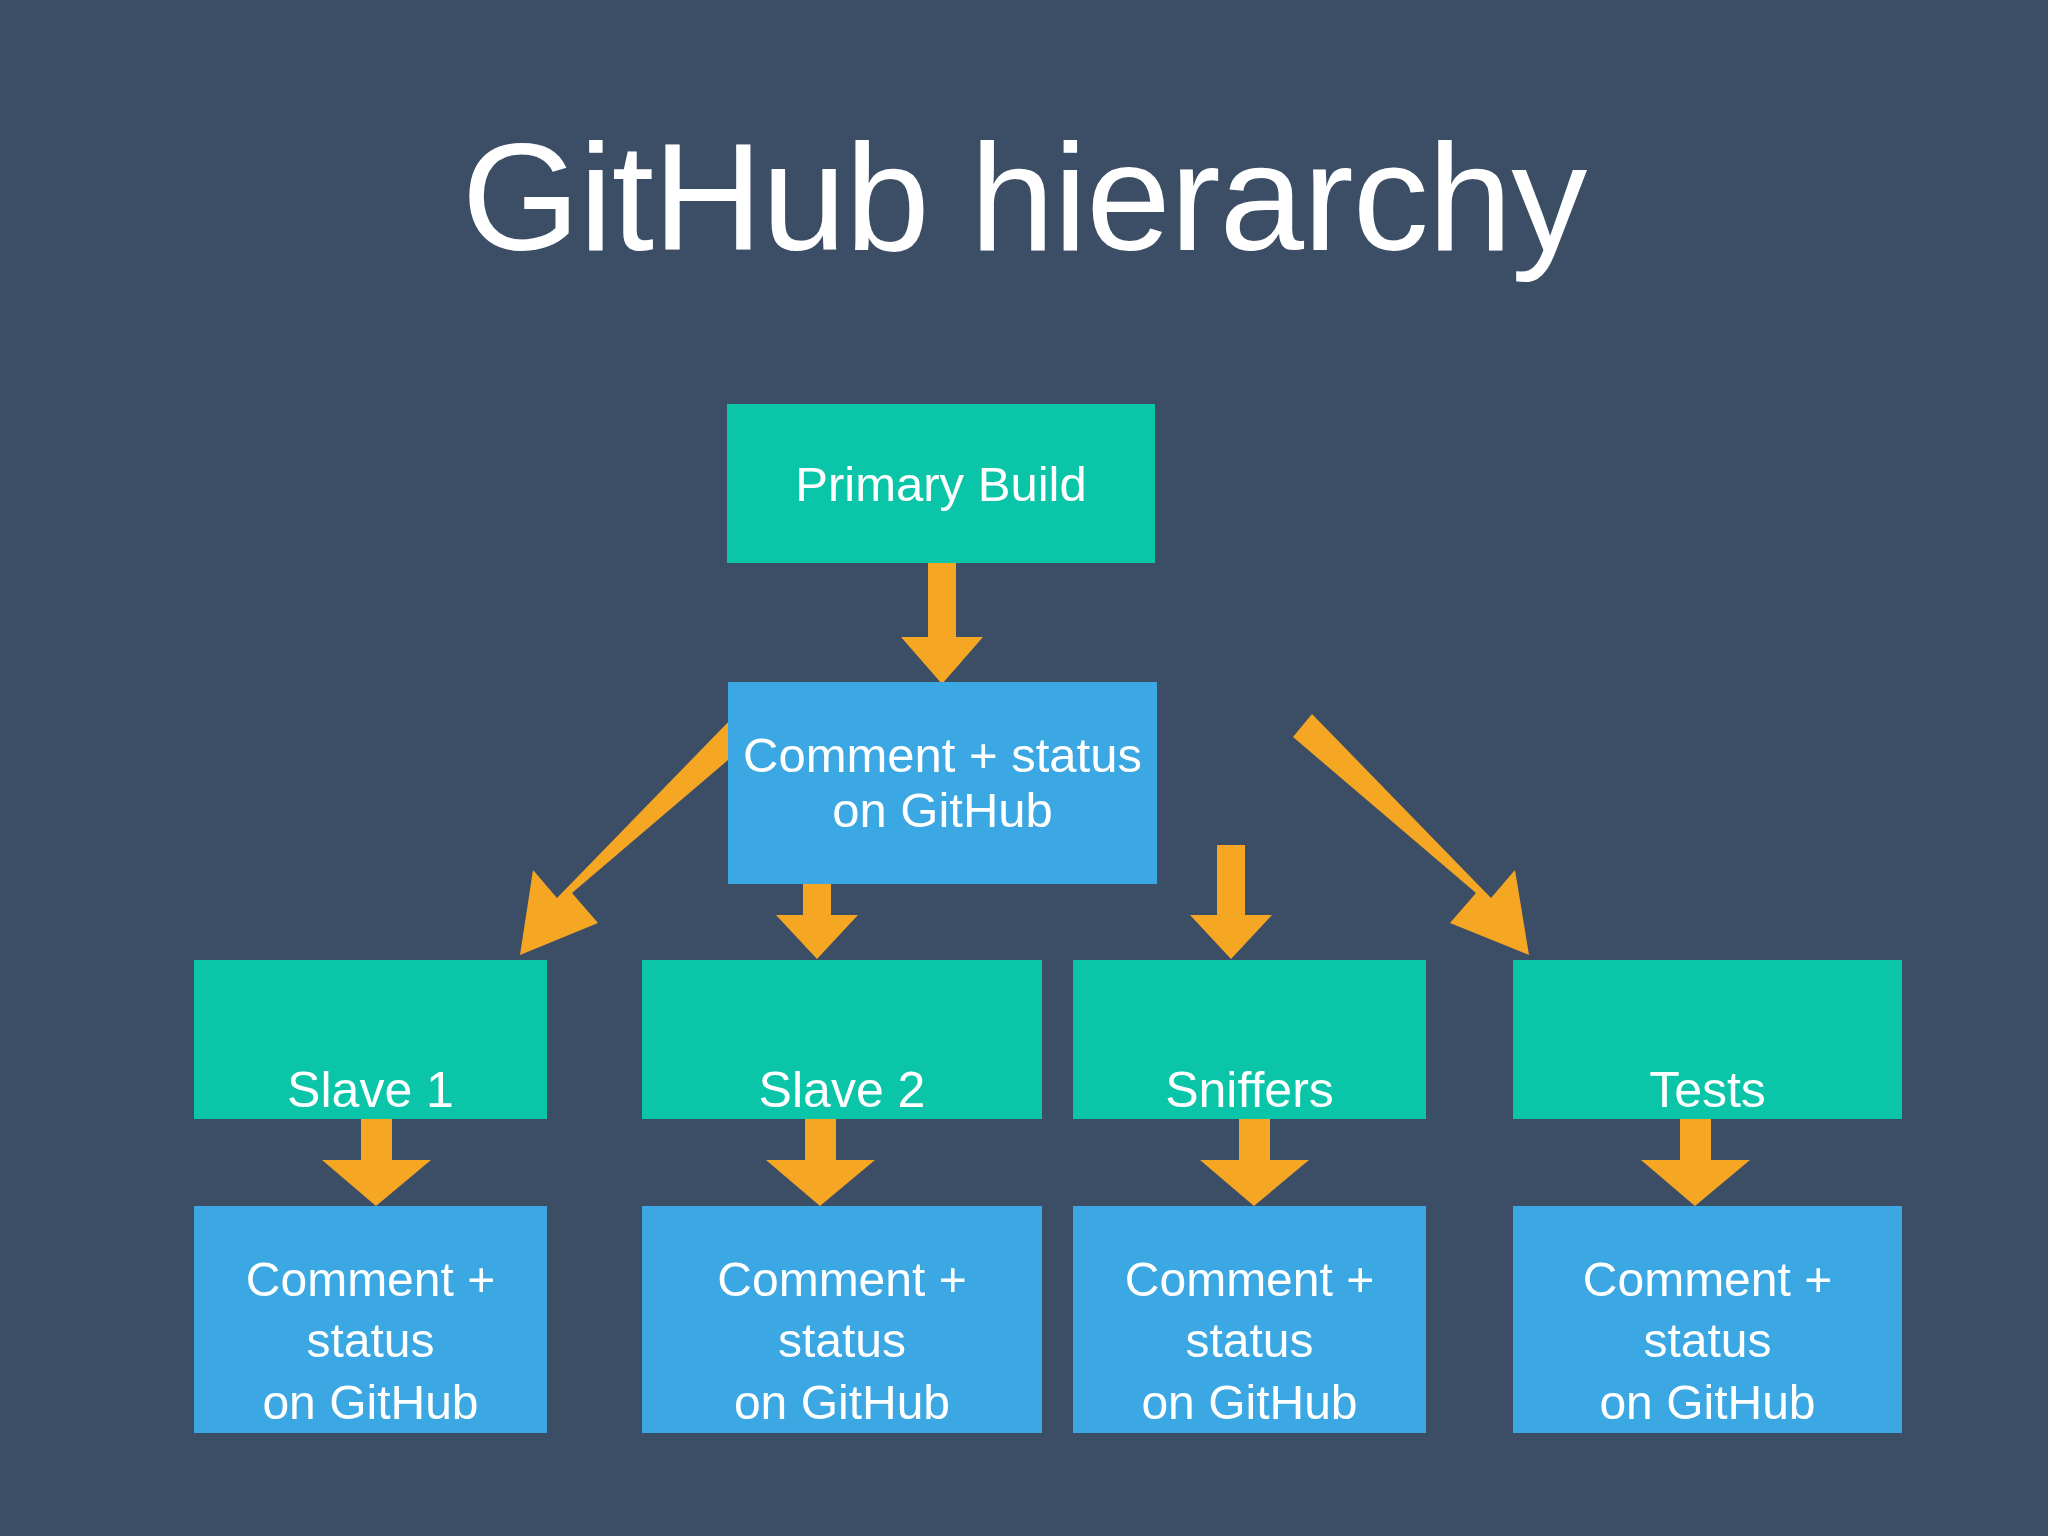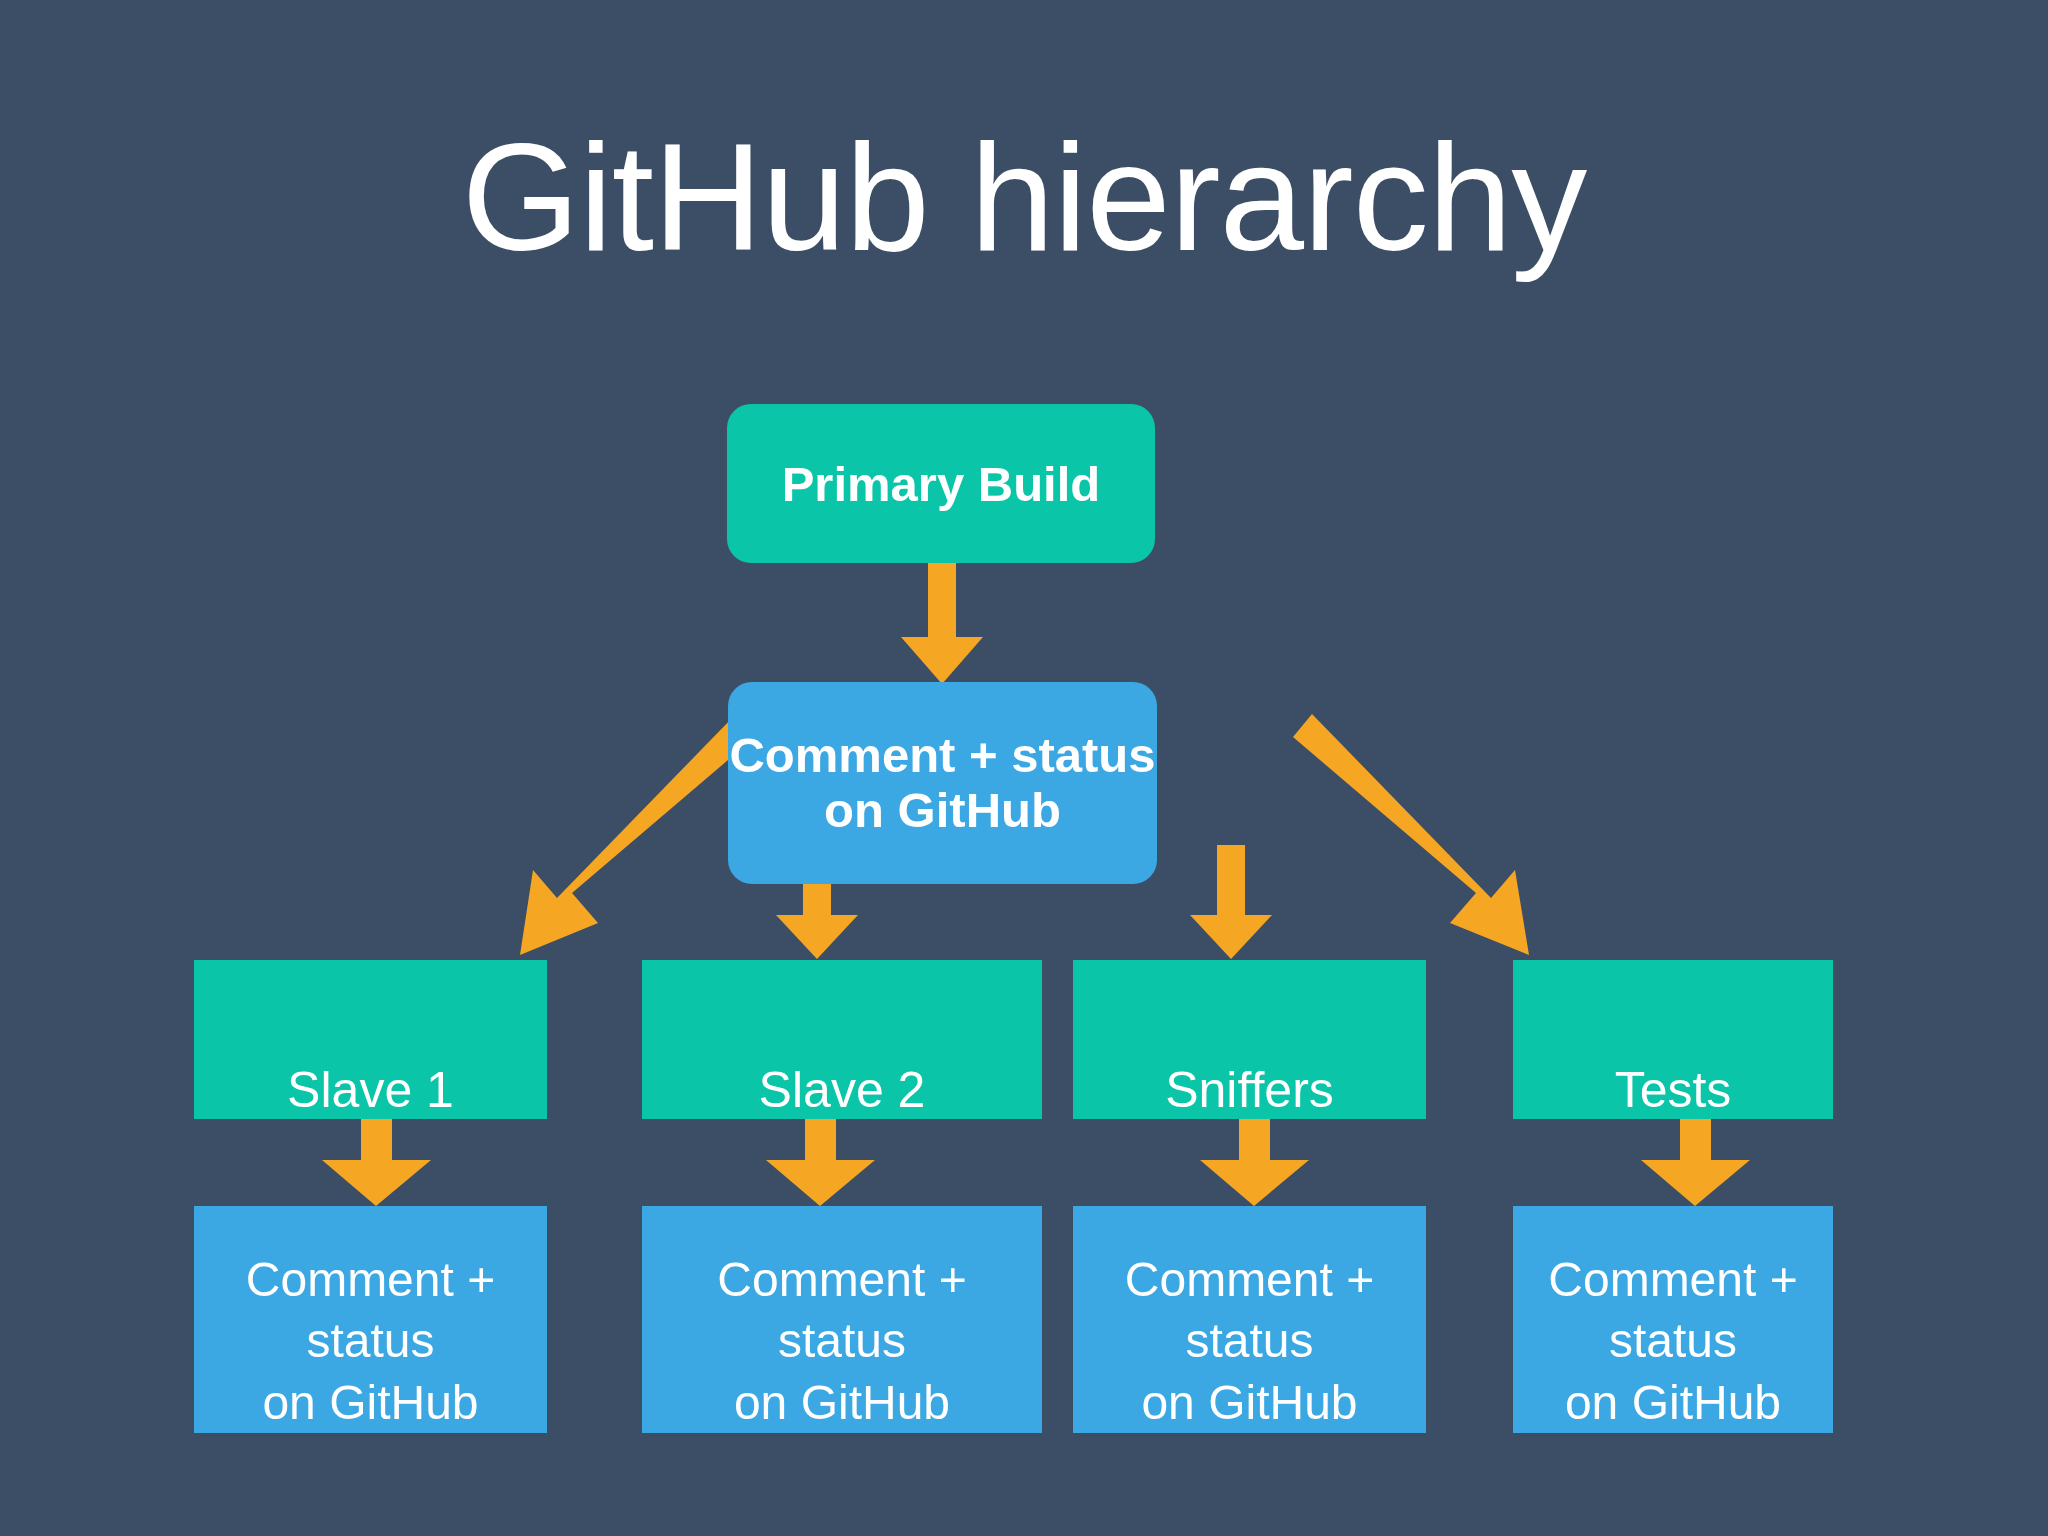--- a/index.html
+++ b/index.html
@@ -30,21 +30,21 @@
     display:flex;
     align-items:center;
     justify-content:center;
     text-align:center;
     color:#ffffff;
     box-sizing:border-box;
   }
   .node-green{background:#0bc5a8;}
   .node-blue{background:#3ba7e3;}
 
-  .bold   {font-weight:bold;border-radius:24px;}
+  .bold   {font-weight:normal;}
   .light  {font-weight:300;align-items:flex-end;}
 
   
   #primary-build{
     left:727px; top:404px; width:428px; height:159px;
     font-size:49px;
   }
   #root-comment{
     left:728px; top:682px; width:429px; height:202px;
     font-size:49px; line-height:1.12;
@@ -55,21 +55,21 @@
   }
   .leaf-node{
     top:1206px; height:227px;
     font-size:48px; line-height:1.28;
   }
 
   
   .col0{left:194px;width:353px;}
   .col1{left:602px;width:400px;margin-left:40px;}
   .col2{left:1073px;width:353px;}
-  .col3{left:1513px;width:320px;}
+  .col3{left:1513px;width:389px;}
 
   svg.arrows{
     position:absolute;left:0;top:0;width:2048px;height:1536px;
     pointer-events:none;
   }
 </style>
 </head>
 <body style="background: rgb(60, 78, 102);">
 
 <div id="slide">

